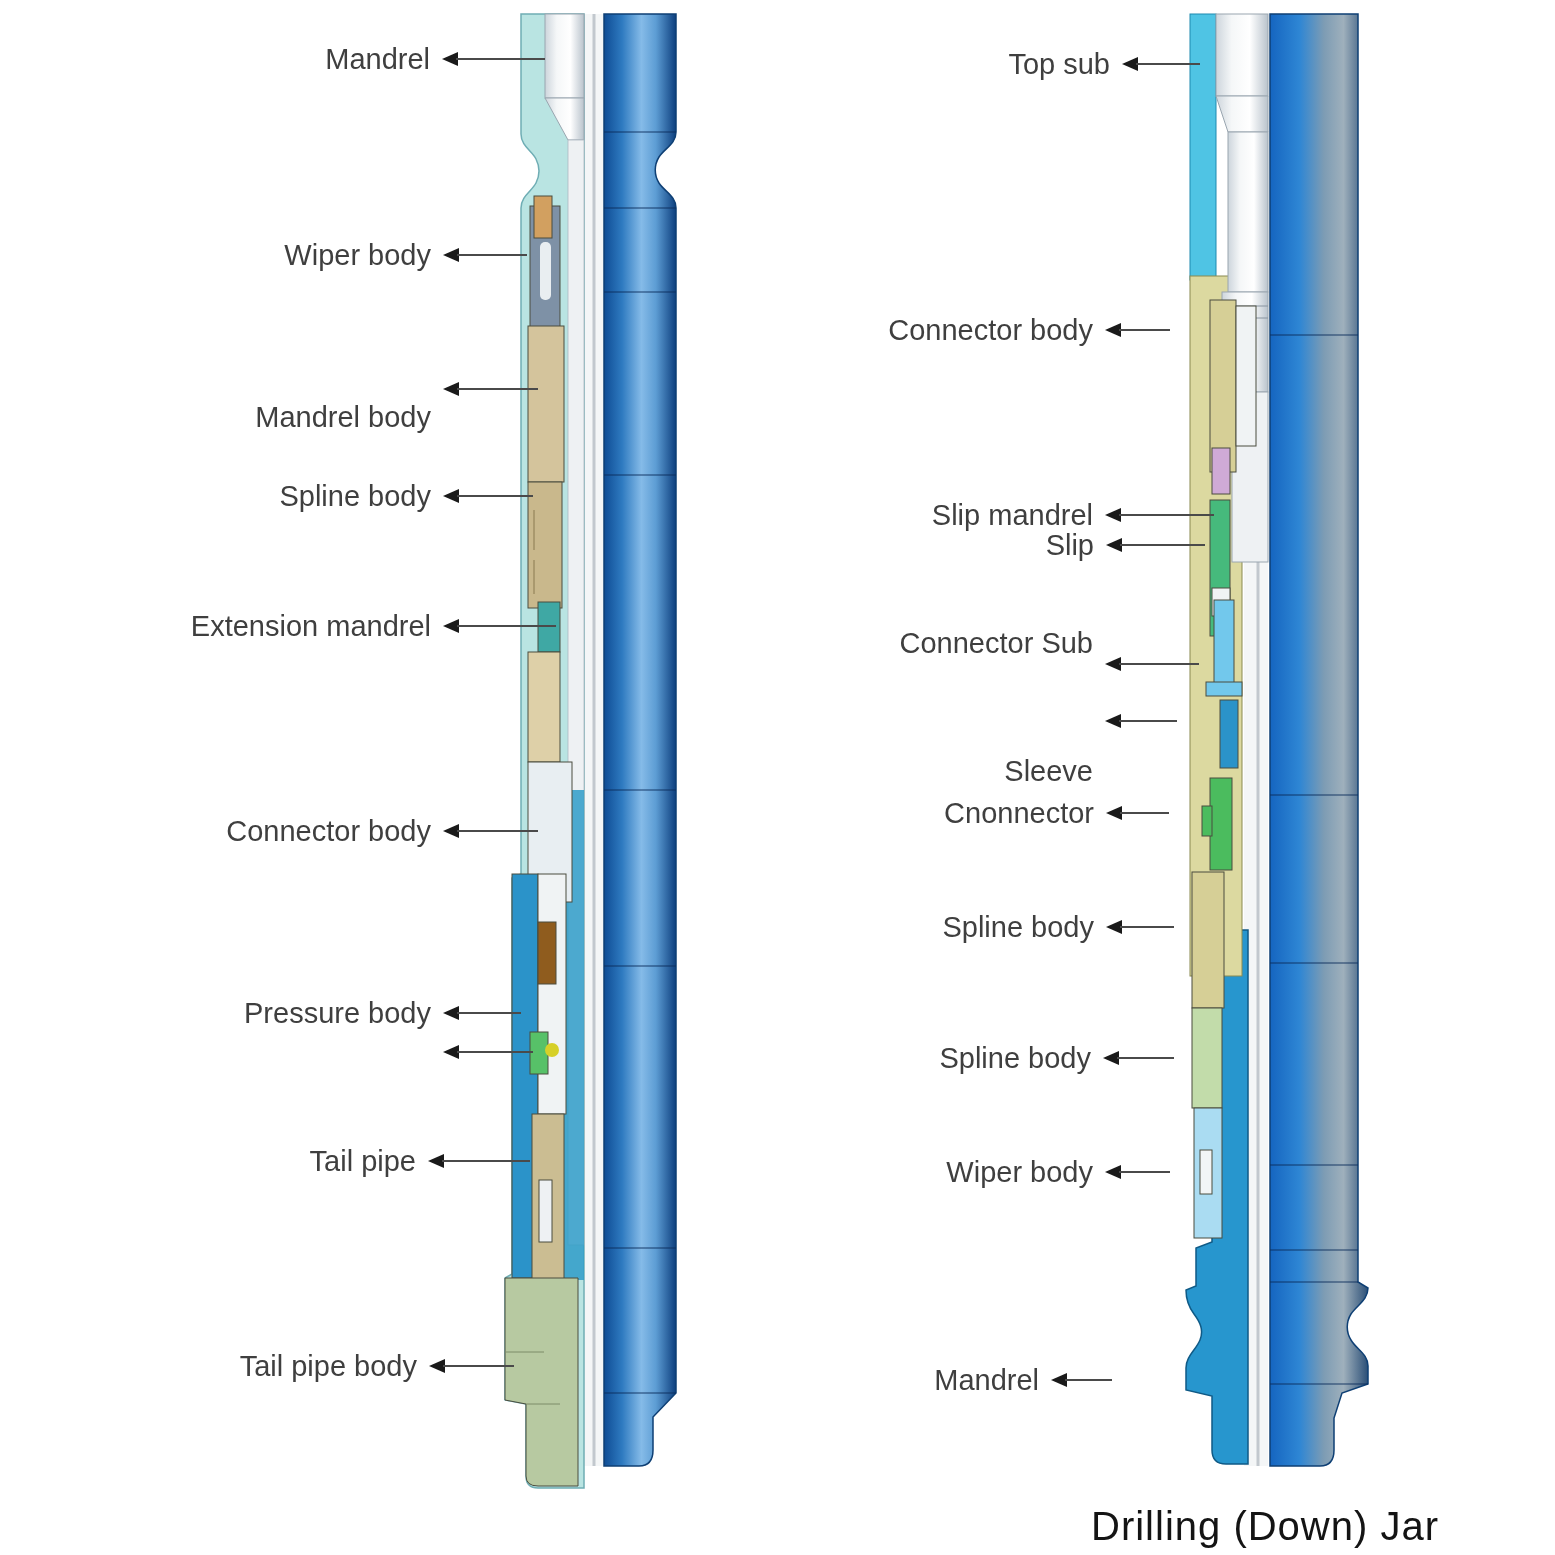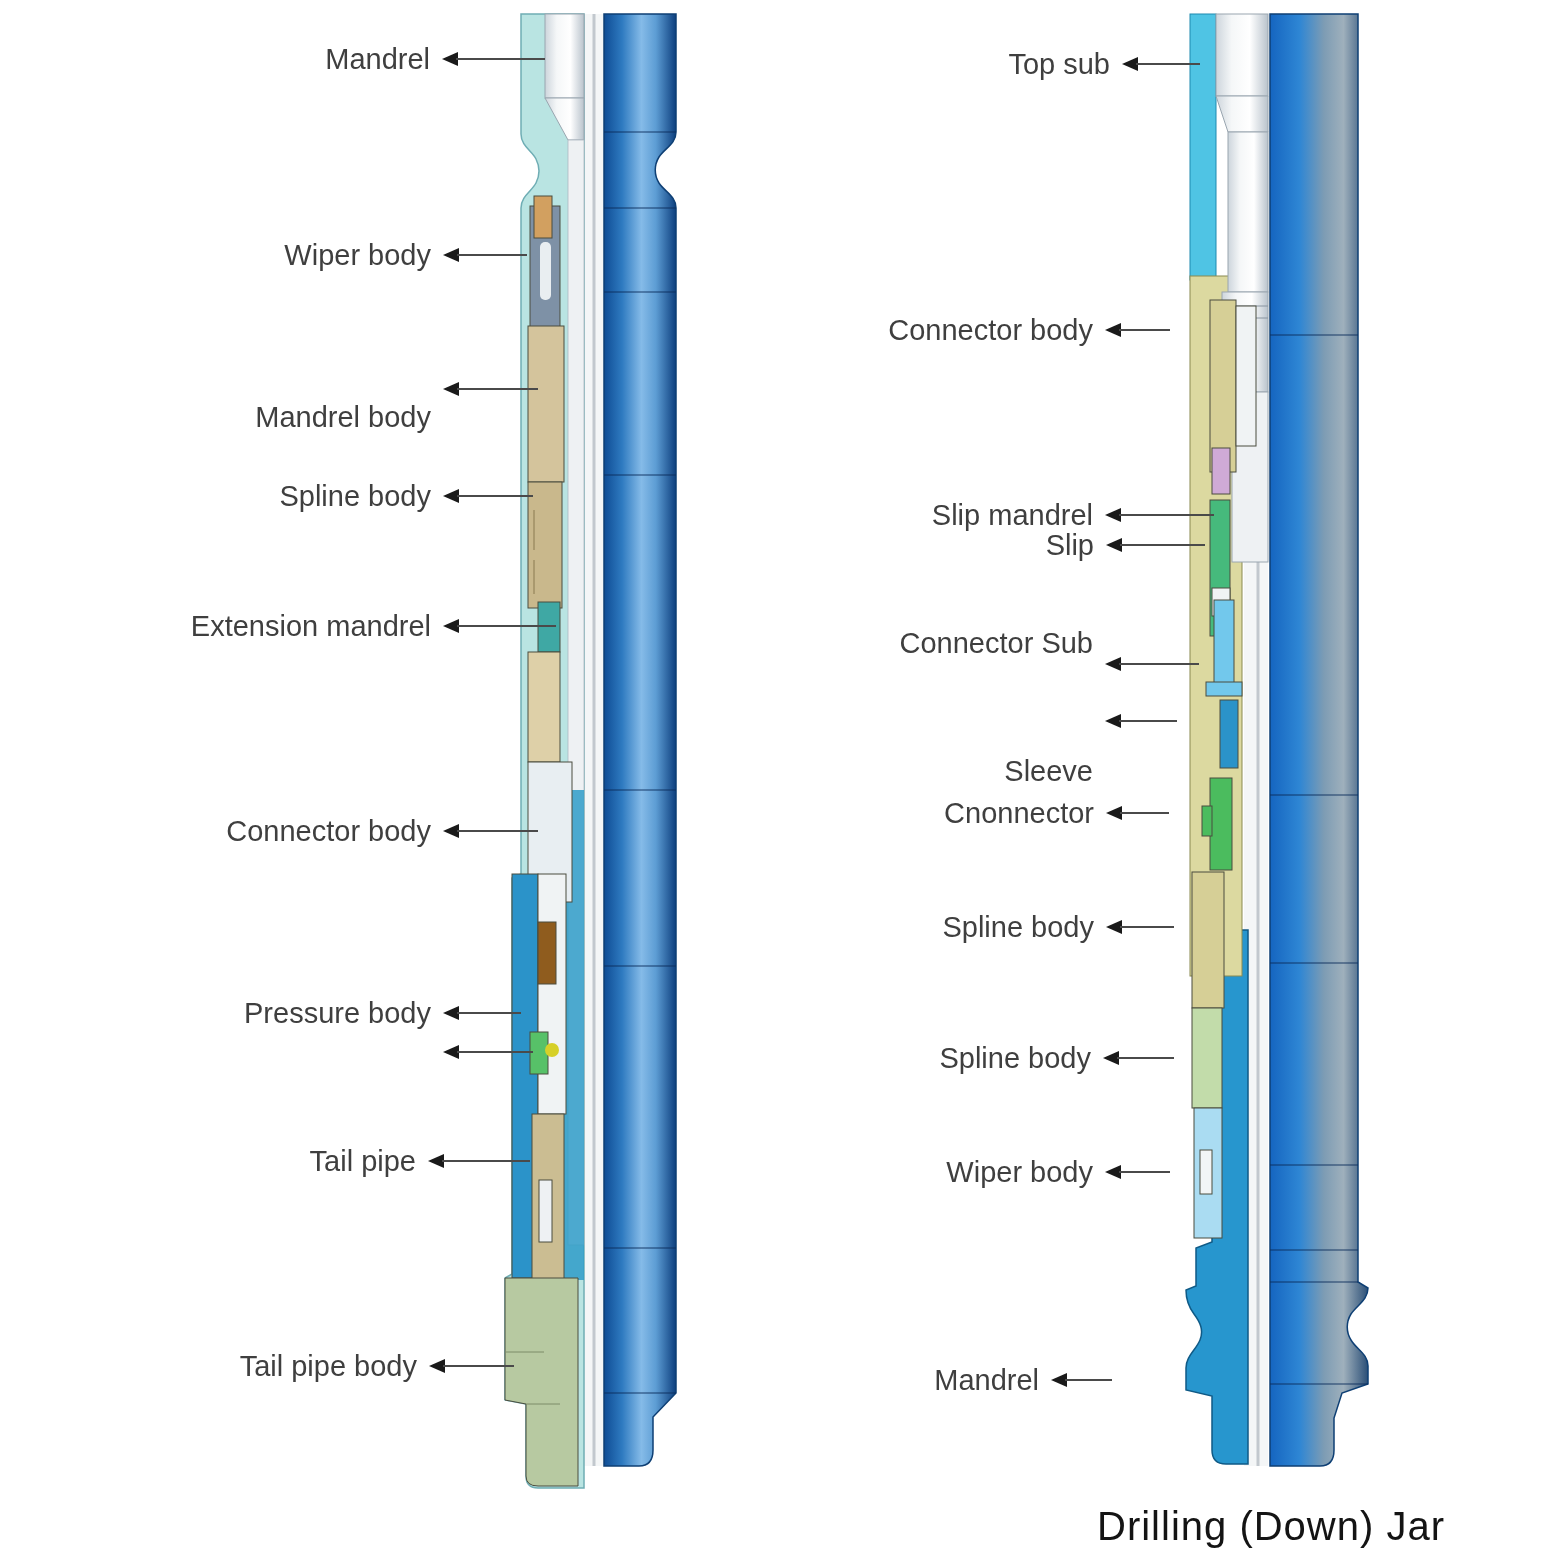--- a/index.html
+++ b/index.html
@@ -170,21 +170,21 @@
         <line x1="1120" y1="927" x2="1174" y2="927" stroke="#4a4a4a" stroke-width="2.2"></line>
         <polygon points="1103,1058 1119,1051 1119,1065" fill="#1a1a1a"></polygon>
         <line x1="1117" y1="1058" x2="1174" y2="1058" stroke="#4a4a4a" stroke-width="2.2"></line>
         <polygon points="1105,1172 1121,1165 1121,1179" fill="#1a1a1a"></polygon>
         <line x1="1119" y1="1172" x2="1170" y2="1172" stroke="#4a4a4a" stroke-width="2.2"></line>
         <polygon points="1051,1380 1067,1373 1067,1387" fill="#1a1a1a"></polygon>
         <line x1="1065" y1="1380" x2="1112" y2="1380" stroke="#4a4a4a" stroke-width="2.2"></line>
       </g>
 </svg>
 
-<div class="caption" id="cap1" style="left: 1265px; top: 1526px; margin-left: 6px;">Drilling (Down) Jar</div>
+<div class="caption" id="cap1" style="left: 1265px; top: 1526px;">Drilling (Down) Jar</div>
 
 <div class="part-label" style="right: 1125px; top: 38px;">Mandrel</div>
     <div class="part-label" style="right: 1124px; top: 234px;">Wiper body</div>
     <div class="part-label" style="right: 1124px; top: 368px; margin-top: 28px;">Mandrel body</div>
     <div class="part-label" style="right: 1124px; top: 475px;">Spline body</div>
     <div class="part-label" style="right: 1124px; top: 605px;">Extension mandrel</div>
     <div class="part-label" style="right: 1124px; top: 810px;">Connector body</div>
     <div class="part-label" style="right: 1124px; top: 992px;">Pressure body</div>
     <div class="part-label" style="right: 1139px; top: 1140px;">Tail pipe</div>
     <div class="part-label" style="right: 1138px; top: 1345px;">Tail pipe body</div>

